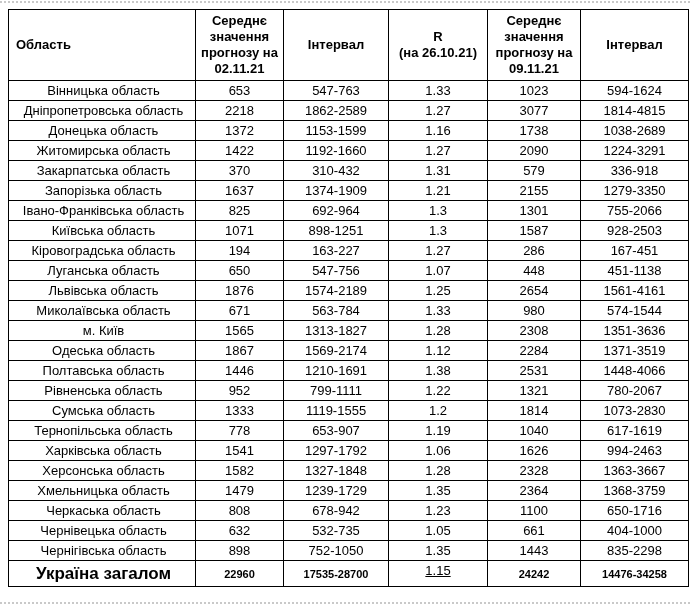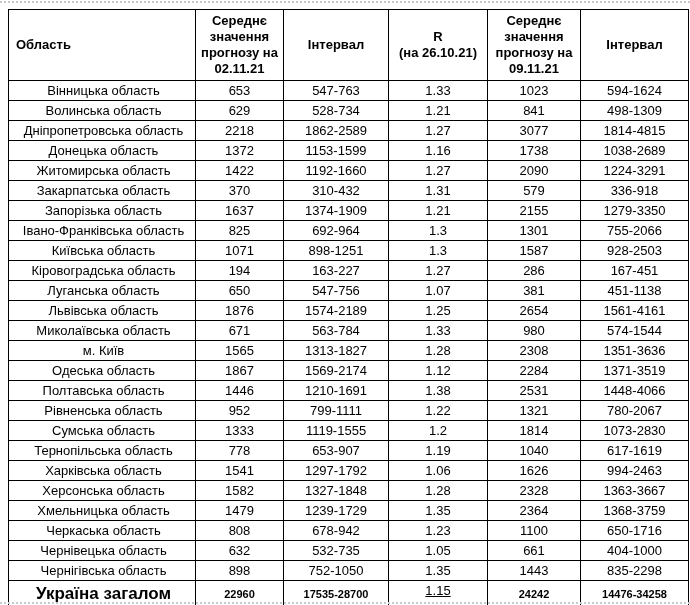--- a/index.html
+++ b/index.html
@@ -117,28 +117,20 @@
     <tbody>
         <tr>
           <td class="region">Вінницька область</td>
           <td>653</td>
           <td>547-763</td>
           <td>1.33</td>
           <td>1023</td>
           <td>594-1624</td>
         </tr>
         <tr>
-          <td class="region">Волинська область</td>
-          <td>629</td>
-          <td>528-734</td>
-          <td>1.21</td>
-          <td>841</td>
-          <td>498-1309</td>
-        </tr>
-        <tr>
           <td class="region">Дніпропетровська область</td>
           <td>2218</td>
           <td>1862-2589</td>
           <td>1.27</td>
           <td>3077</td>
           <td>1814-4815</td>
         </tr>
         <tr>
           <td class="region">Донецька область</td>
           <td>1372</td>
@@ -193,21 +185,21 @@
           <td>163-227</td>
           <td>1.27</td>
           <td>286</td>
           <td>167-451</td>
         </tr>
         <tr>
           <td class="region">Луганська область</td>
           <td>650</td>
           <td>547-756</td>
           <td>1.07</td>
-          <td>381</td>
+          <td>448</td>
           <td>451-1138</td>
         </tr>
         <tr>
           <td class="region">Львівська область</td>
           <td>1876</td>
           <td>1574-2189</td>
           <td>1.25</td>
           <td>2654</td>
           <td>1561-4161</td>
         </tr>

